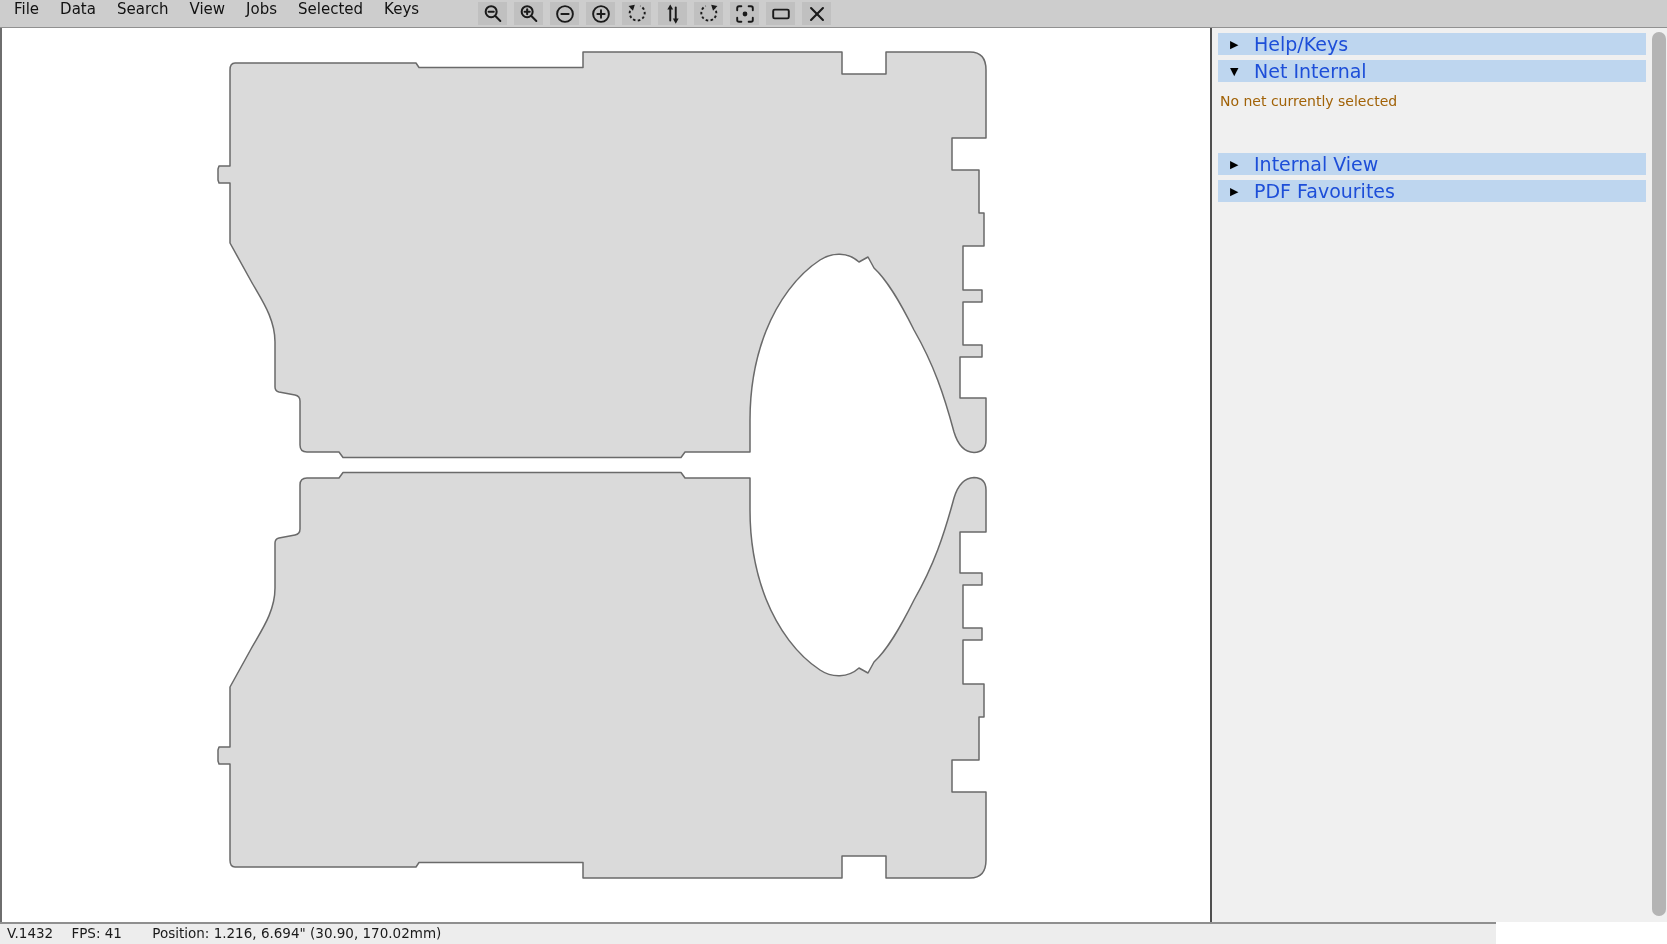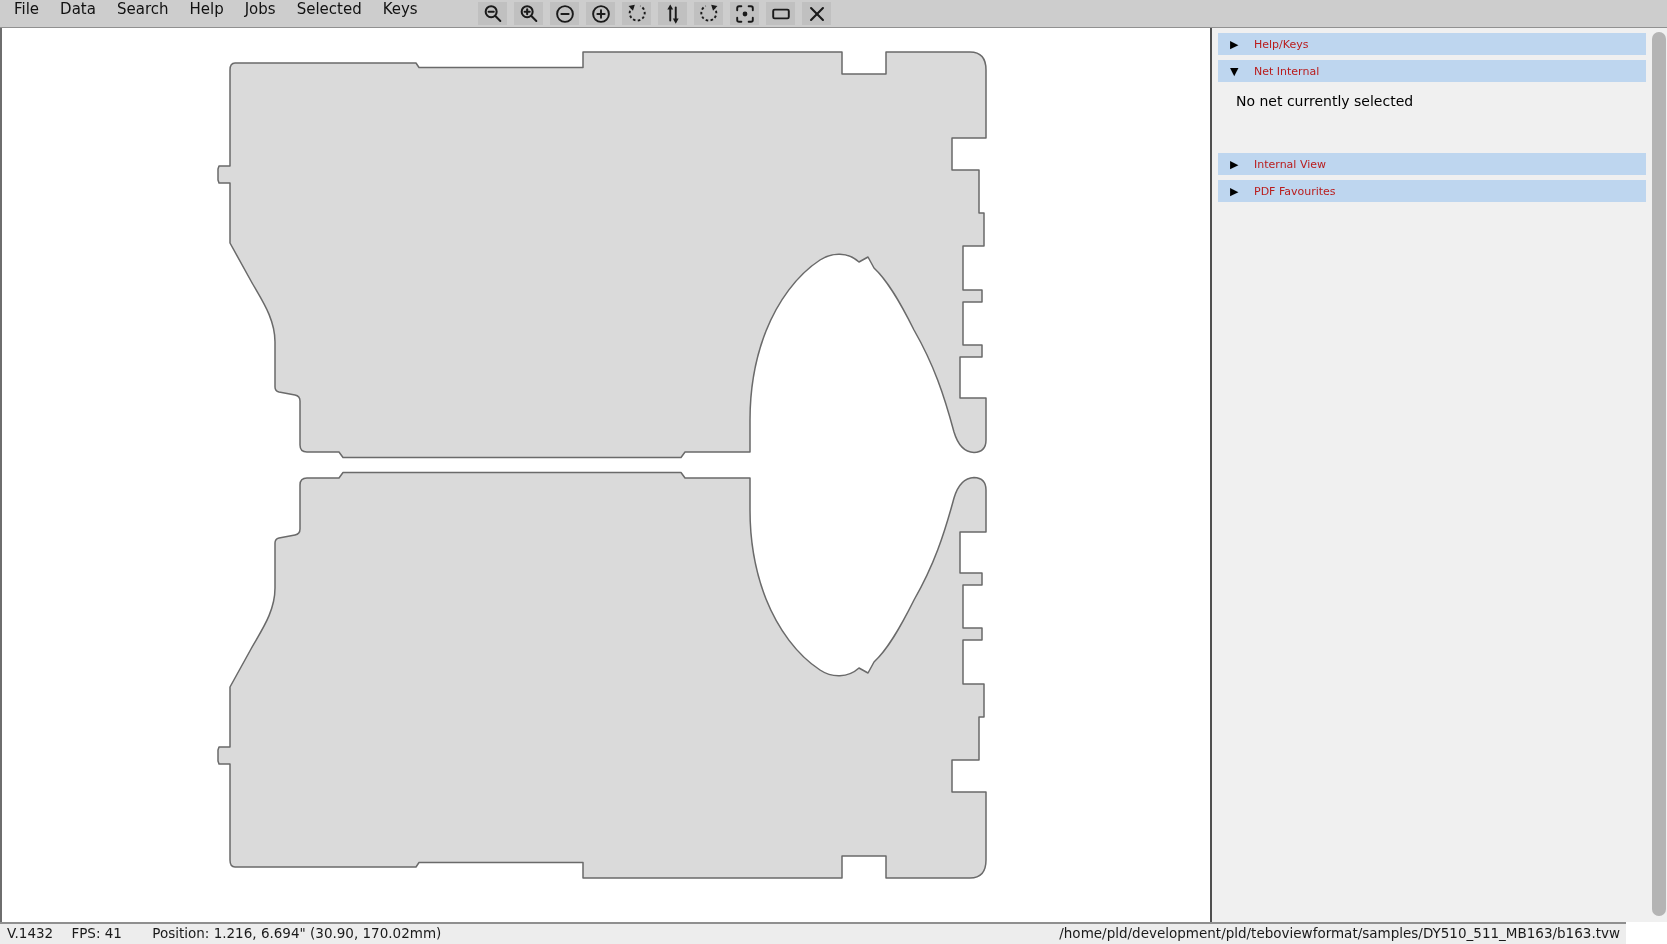--- a/index.html
+++ b/index.html
@@ -35,50 +35,50 @@
   }
   .panel-col{position:absolute;left:6px;top:5px;width:428px;}
   .panel-header{
     height:22px;background:#bed6ef;margin-bottom:5px;
     display:flex;align-items:center;cursor:default;
   }
   .panel-arrow{
     width:13px;margin-left:12px;margin-right:11px;font-size:11px;color:#000;
     line-height:1;display:inline-block;
   }
-  .panel-label{font-size:11px;color:#b91c1c;white-space:nowrap;}
+  .panel-label{font-size:19px;color:#1d4ed8;white-space:nowrap;}
   .panel-content{height:61px;box-sizing:border-box;padding:6px 0 0 2px;margin-bottom:5px;}
-  .panel-content-text{font-size:14px;color:#000000;margin-left:16px;}
+  .panel-content-text{font-size:14px;color:#a16207;}
   .v-scrollbar{
     position:absolute;right:1px;top:4px;width:14px;height:884px;background:#e4e4e4;
     border-radius:7px;
   }
   .v-scrollbar .thumb{
     position:absolute;left:0;top:0;width:14px;height:884px;background:#b4b4b4;border-radius:7px;
   }
   
   .statusbar{
-    position:absolute;left:0;top:922px;width:1626px;height:22px;
+    position:absolute;left:0;top:922px;width:1496px;height:22px;
     background:#ededed;border-top:2px solid #8f8f8f;box-sizing:border-box;
     font-size:13.5px;color:#1a1a1a;
   }
   .status-left{position:absolute;left:7px;top:1px;white-space:nowrap;}
   .status-left .sp1{margin-right:14px;}
   .status-left .sp2{margin-right:26px;}
   .status-right{position:absolute;right:6px;top:1px;white-space:nowrap;}
 </style>
 </head>
 <body>
 
 <div class="menubar">
   <div class="menu-items">
     <span class="menu-item">File</span>
     <span class="menu-item">Data</span>
     <span class="menu-item">Search</span>
-    <span class="menu-item">Help</span>
+    <span class="menu-item">View</span>
     <span class="menu-item">Jobs</span>
     <span class="menu-item">Selected</span>
     <span class="menu-item">Keys</span>
   </div>
 
   <div class="toolbar">
     <div class="tool-btn">
       <svg width="22" height="22" viewBox="0 0 24 24" fill="none" stroke="#1a1a1a" stroke-width="2.2" stroke-linecap="round">
         <circle cx="10" cy="9.5" r="6"></circle>
           <line x1="14.6" y1="14.2" x2="20" y2="19.6"></line>
@@ -189,14 +189,13 @@
     <div class="thumb"></div>
   </div>
 </div>
 
 <div class="statusbar">
   <div class="status-left">
     <span class="sp1">V.1432</span>
     <span class="sp2">FPS: 41</span>
     <span class="sp3">Position: 1.216, 6.694" (30.90, 170.02mm)</span>
   </div>
-  <div class="status-right">/home/pld/development/pld/teboviewformat/samples/DY510_511_MB163/b163.tvw</div>
 </div>
 
 </body></html>

